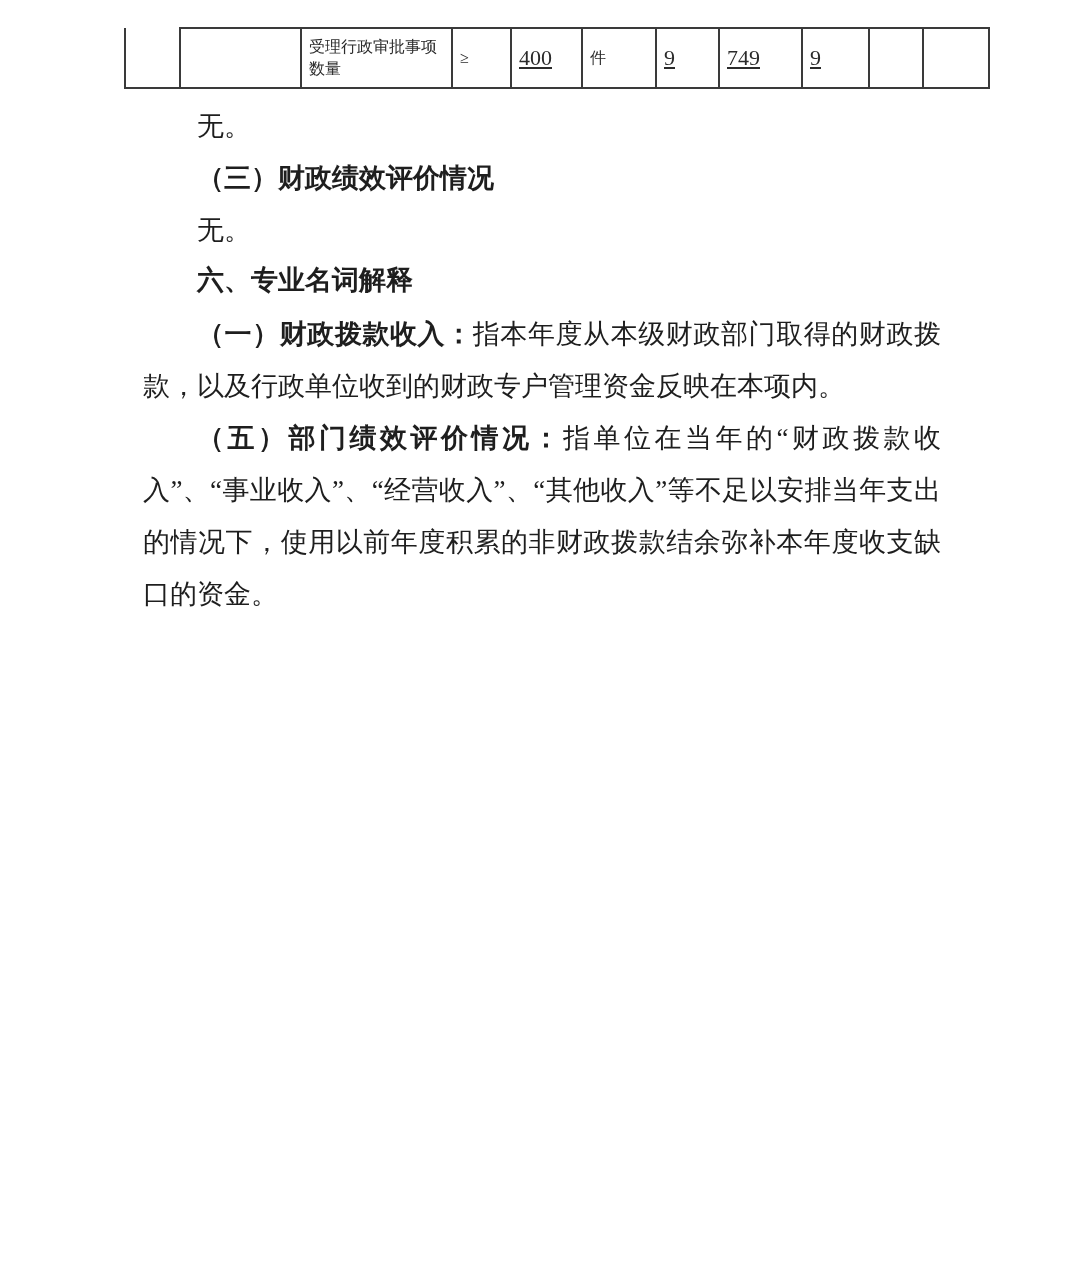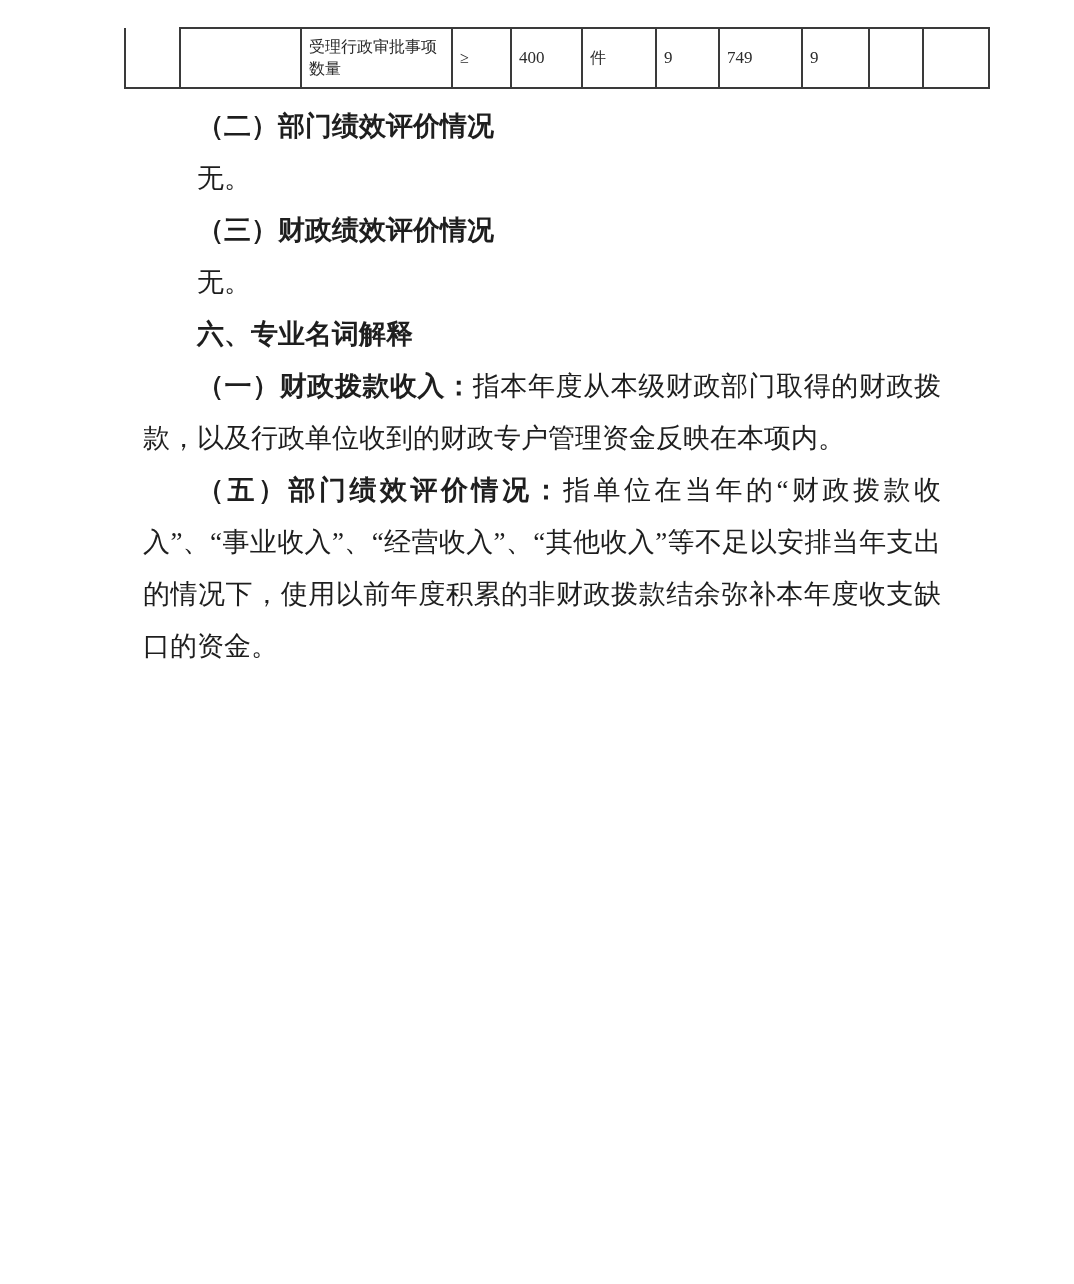--- a/index.html
+++ b/index.html
@@ -32,21 +32,22 @@
     vertical-align: middle;
     padding: 3px 7px;
     height: 52px;
     overflow: hidden;
     word-break: break-all;
   }
   .doc-table td.no-top {
     border-top: none;
   }
   .doc-table td.num {
-    font-size: 17px;
+    font-size: 22px;
+    text-decoration: underline;
   }
 
   
   .text-block {
     position: absolute;
     left: 143px;
     top: 100px;
     width: 798px;
     font-size: 27px;
     line-height: 52px;
@@ -56,21 +57,21 @@
     margin: 0;
     text-indent: 2em;
   }
   .heading {
     font-weight: bold;
     text-align: left;
   }
   .heading-hei {
     font-weight: bold;
     text-align: left;
-    font-family: Liberation Sans, sans-serif;
+    font-family: Liberation Mono, monospace;
   }
   .lead {
     font-weight: bold;
   }
 </style>
 </head>
 <body>
 
 <table class="doc-table">
   <colgroup>
@@ -97,21 +98,20 @@
     <td class="num">9</td>
     <td class="num">749</td>
     <td class="num">9</td>
     <td></td>
     <td></td>
   </tr>
 </tbody>
   </table>
 
 <div class="text-block">
-  <p class="heading">（二）部门绩效评价情况</p>
   <p>无。</p>
   <p class="heading">（三）财政绩效评价情况</p>
   <p>无。</p>
   <p class="heading-hei">六、专业名词解释</p>
 
   <p>
     <span class="lead">（一）财政拨款收入：</span><span>指本年度从本级财政部门取得的财政拨款，以及行政单位收到的财政专户管理资金反映在本项内。</span>
   </p>
   <p>
     <span class="lead">（五）部门绩效评价情况：</span><span>指单位在当年的“财政拨款收入”、“事业收入”、“经营收入”、“其他收入”等不足以安排当年支出的情况下，使用以前年度积累的非财政拨款结余弥补本年度收支缺口的资金。</span>

